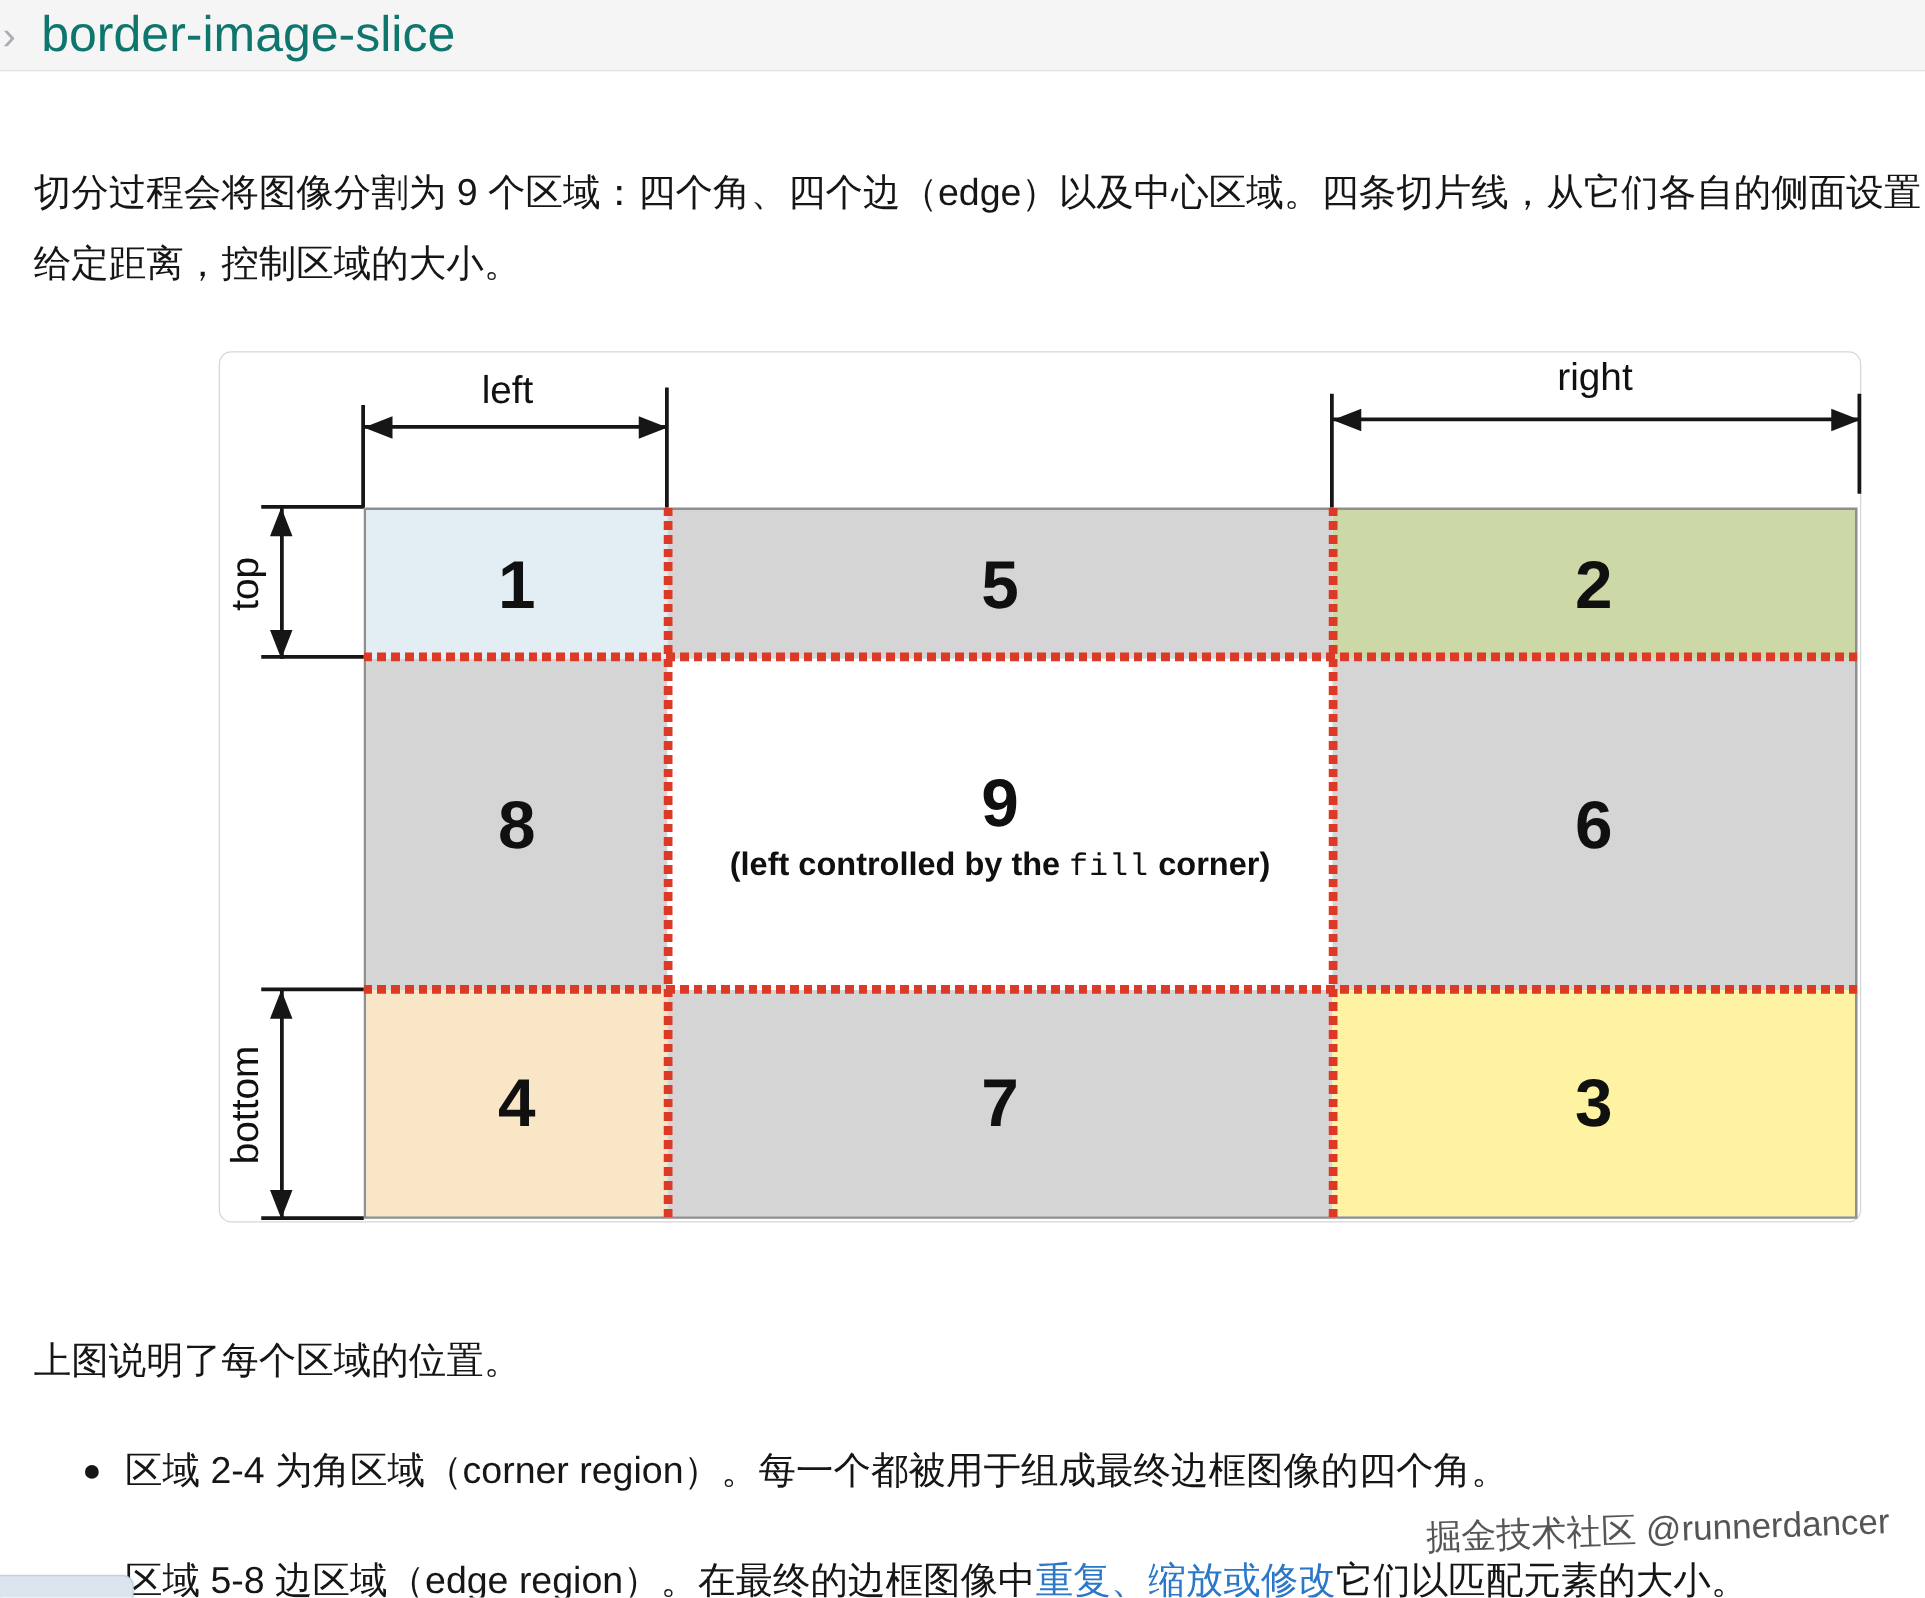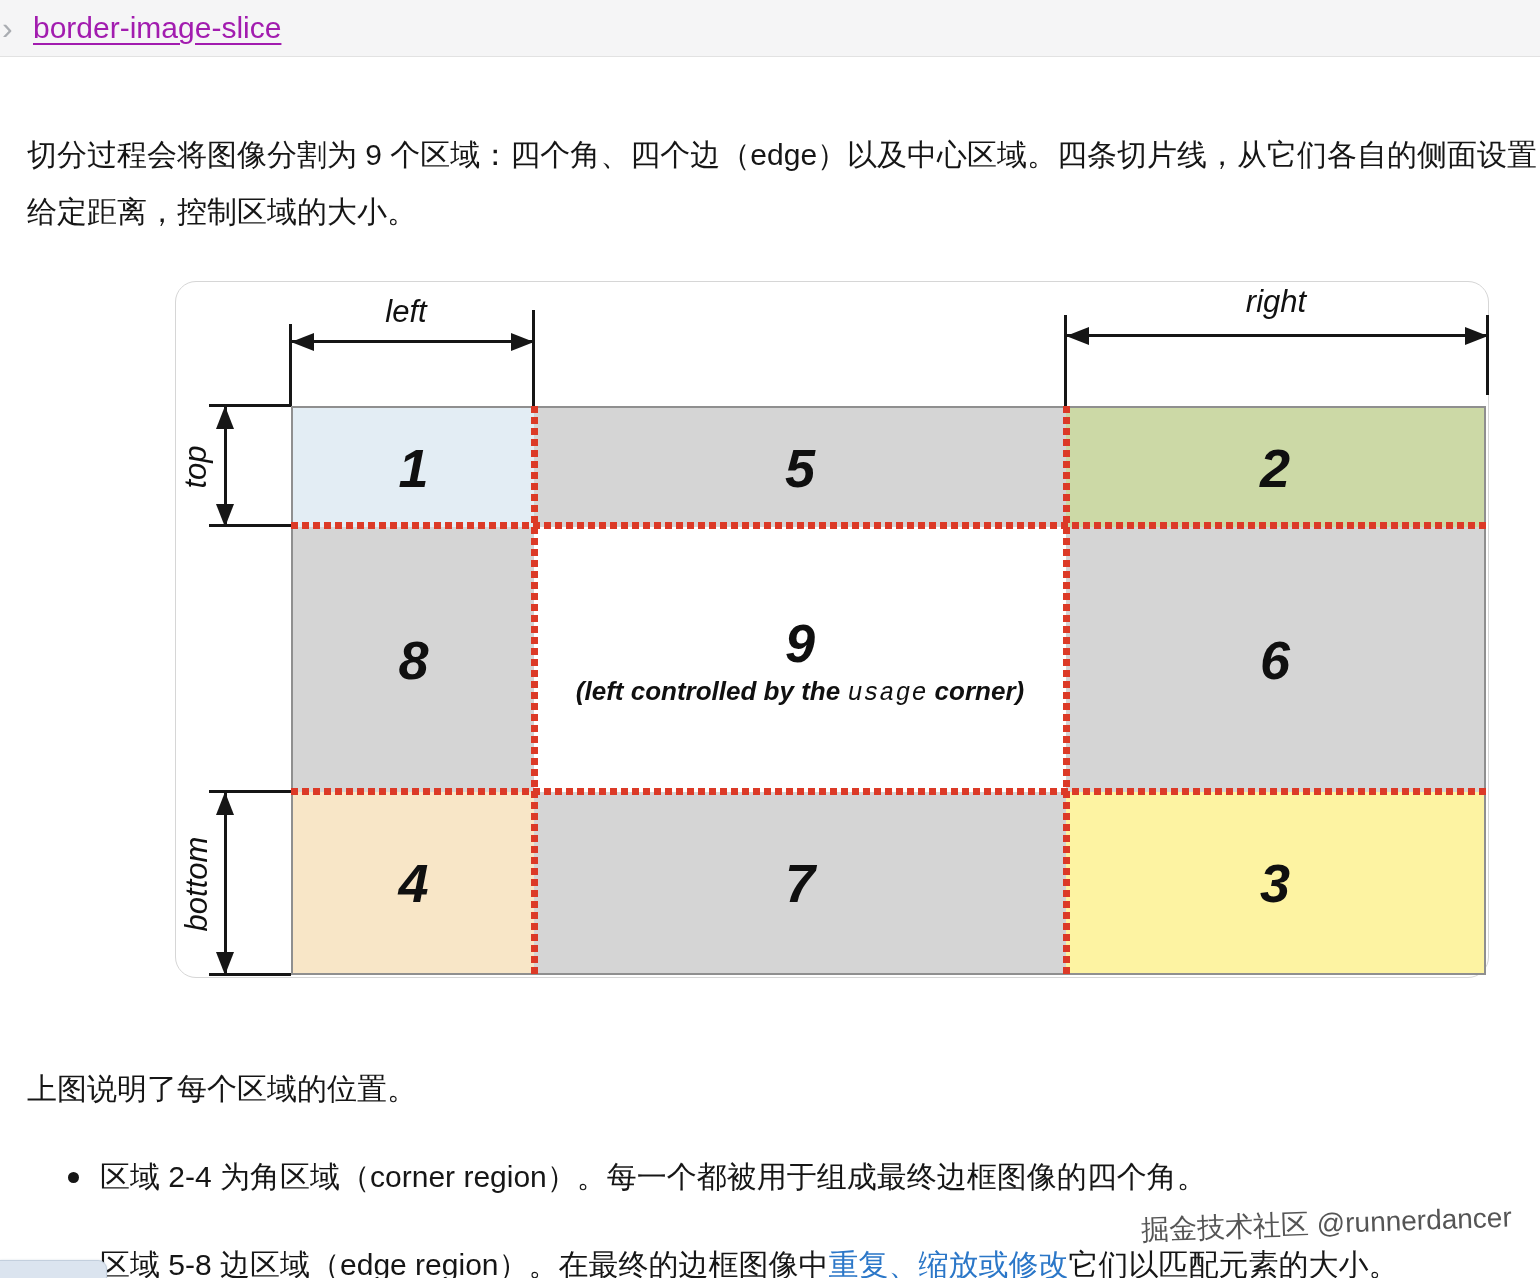--- a/index.html
+++ b/index.html
@@ -18,35 +18,35 @@
   .breadcrumb-bar{
     position:absolute;left:0;top:0;width:1540px;height:57px;
     background:#f5f5f6;border-bottom:1px solid #e2e2e2;
   }
   .breadcrumb-chevron{
     position:absolute;left:2px;top:4px;
     font-size:32px;color:#aaadb2;line-height:48px;
   }
   .page-title{
     position:absolute;left:33px;top:6px;
-    font-size:30px;line-height:44px;color:#a21caf;
-    text-decoration:underline;text-decoration-thickness:2px;text-underline-offset:5px;
+    font-size:40px;line-height:44px;color:#0f766e;
+    text-decoration-thickness:2px;text-underline-offset:5px;
     cursor:pointer;
   }
 
   
   .intro{
     position:absolute;left:27px;top:96px;width:1516px;
     font-size:30px;line-height:57px;color:#161616;
   }
 
   
   .figure-panel{
     position:absolute;left:135px;top:265px;width:1314px;height:697px;
-    background:#ffffff;border:1px solid #d6d6d6;border-radius:21px;font-style:italic;
+    background:#ffffff;border:1px solid #d6d6d6;border-radius:10px;
   }
   .region-grid{
     position:absolute;left:115px;top:124px;width:1195px;height:569px;
     border:2px solid #8f8f8f;
     display:grid;
     grid-template-columns:241px 532px 1fr;
     grid-template-rows:119px 265px 1fr;
   }
   .cell{
     display:flex;align-items:center;justify-content:center;
@@ -191,21 +191,21 @@
   <div class="dim" id="tick-bottom-1"></div>
   <div class="dim" id="tick-bottom-2"></div>
 
   <div class="region-grid">
     <div class="cell" style="background: rgb(227, 237, 244);">1</div>
     <div class="cell" style="background: rgb(213, 213, 213);">5</div>
     <div class="cell" style="background: rgb(204, 217, 166);">2</div>
     <div class="cell" style="background: rgb(213, 213, 213);">8</div>
     <div class="cell cell-center" style="background: rgb(255, 255, 255);">
       <span>9</span>
-      <span class="cell-caption"><span>(left controlled by the </span><code>usage</code><span> corner)</span></span>
+      <span class="cell-caption"><span>(left controlled by the </span><code>fill</code><span> corner)</span></span>
     </div>
     <div class="cell" style="background: rgb(213, 213, 213);">6</div>
     <div class="cell" style="background: rgb(248, 230, 199);">4</div>
     <div class="cell" style="background: rgb(213, 213, 213);">7</div>
     <div class="cell" style="background: rgb(253, 243, 162);">3</div>
   </div>
 
   <div class="slice slice-h" id="slice-h1"></div>
   <div class="slice slice-h" id="slice-h2"></div>
   <div class="slice slice-v" id="slice-v1"></div>

